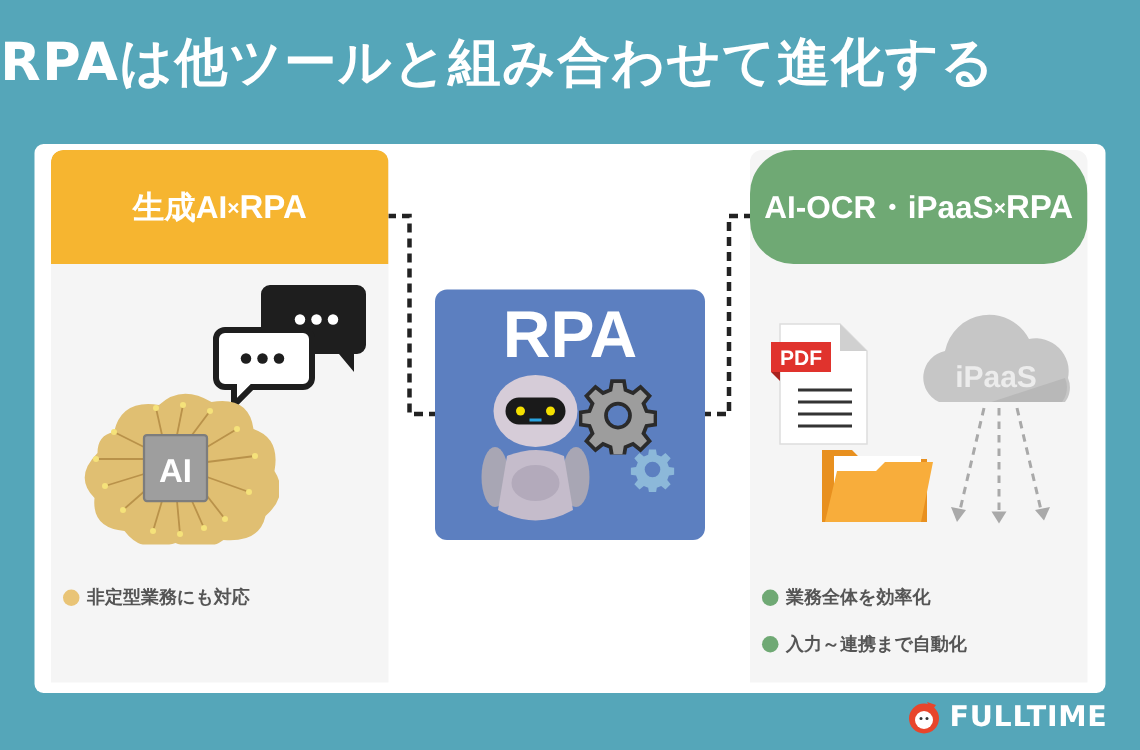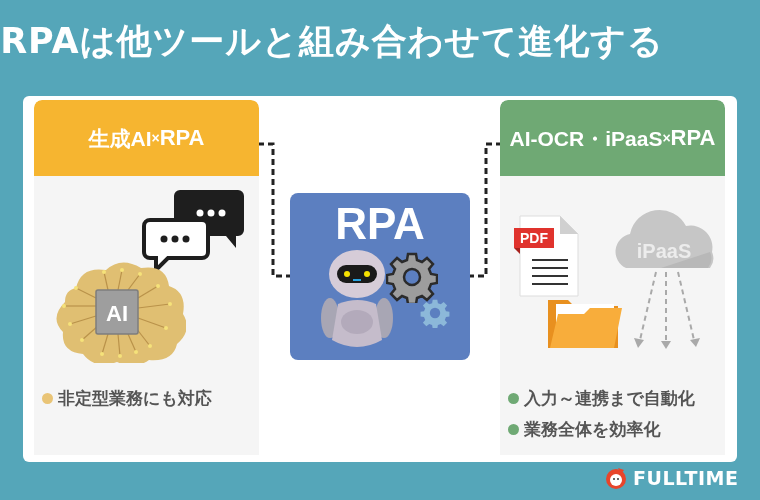--- a/index.html
+++ b/index.html
@@ -4,26 +4,26 @@
 <style>
   html,body{margin:0;padding:0;}
   body{width:760px;height:500px;background:#55a6b9;position:relative;overflow:hidden;font-family:"DejaVu Sans","Liberation Sans",sans-serif;}
   .title{position:absolute;left:0;top:18px;width:664px;text-align:center;color:#fff;font-size:35px;font-weight:bold;letter-spacing:1px;}
   .panel{position:absolute;left:23px;top:96px;width:714px;height:366px;background:#fff;border-radius:6px;}
   .card{position:absolute;top:100px;width:225px;height:355px;background:#f5f5f5;border-radius:8px 8px 0 0;overflow:hidden;}
   .card.left{left:34px;}
   .card.right{left:500px;}
   .card-head{height:76px;border-radius:8px 8px 0 0;color:#fff;font-weight:bold;text-align:center;font-family:"Liberation Sans",sans-serif;display:flex;flex-direction:row;justify-content:center;align-items:center;line-height:1;}
   .card.left .card-head{background:#f6b530;}
-  .card.right .card-head{background:#6fa974;}
+  .card.right .card-head{background:#6fa974;border-radius:29px;}
   .h-line1{font-size:21px;}
   .h-times{font-size:14px;margin:2px 0;}
   .h-line2{font-size:22px;}
   .bullets{position:absolute;left:8px;top:283px;}
-  .bullet{display:flex;align-items:center;font-size:17px;font-weight:bold;color:#555;height:31px;}
+  .bullet{display:flex;align-items:center;font-size:12px;font-weight:bold;color:#555;height:31px;}
   .dot{width:11px;height:11px;border-radius:50%;margin-right:5px;}
   .card.left .dot{background:#e9c476;}
   .card.right .dot{background:#6fa974;}
   .rpa-box{position:absolute;left:290px;top:193px;width:180px;height:167px;background:#5c7fc0;border-radius:8px;}
   .rpa-label{position:absolute;left:0;top:6px;width:180px;text-align:center;color:#fff;font-family:"Liberation Sans",sans-serif;font-weight:bold;font-size:44px;}
   .connector{position:absolute;}
   .logo{position:absolute;left:604px;top:466px;display:flex;align-items:center;}
   .logo-text{color:#fff;font-weight:bold;font-size:19px;font-family:"DejaVu Sans",sans-serif;letter-spacing:0.5px;margin-left:5px;}
   svg{display:block;}
 </style>
@@ -167,25 +167,25 @@
     </g>
     <g fill="#a9a9a9">
       <path d="M28 140 l10 2 -6 8z"></path>
         <path d="M55 143 h10 l-5 8z"></path>
         <path d="M84 142 l10 -2 -4 9z"></path>
     </g>
   </svg>
   <div class="bullets">
     <div class="bullet">
         <span class="dot"></span>
-        <span>入力～連携まで自動化</span>
+        <span>業務全体を効率化</span>
       </div>
     <div class="bullet">
         <span class="dot"></span>
-        <span>業務全体を効率化</span>
+        <span>入力～連携まで自動化</span>
       </div>
   </div>
 </div>
 
 <div class="logo">
   <svg width="24" height="24" viewBox="0 0 24 24">
     <circle cx="12" cy="13" r="10" fill="#e8452b"></circle>
     <circle cx="12" cy="14" r="6" fill="#fff"></circle>
     <circle cx="10" cy="13" r="1" fill="#333"></circle>
       <circle cx="14" cy="13" r="1" fill="#333"></circle>

